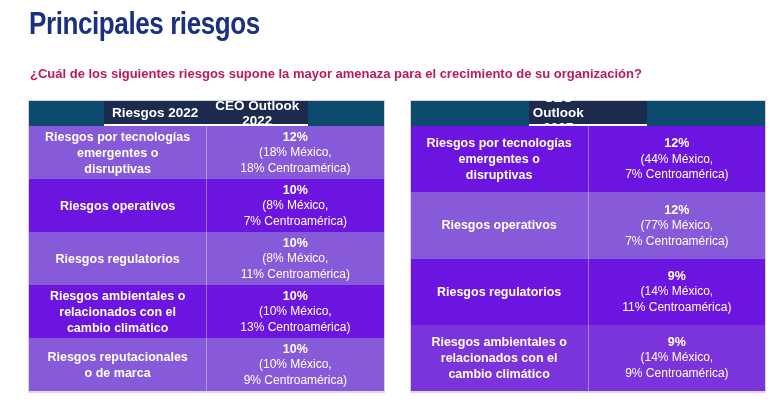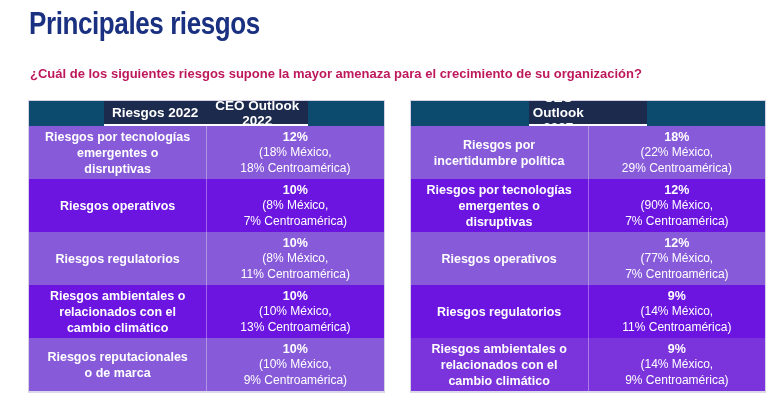--- a/index.html
+++ b/index.html
@@ -131,34 +131,26 @@
 
       </div>
     </div>
 
     <div class="table">
       <div class="thead">
         <div class="th">CEO Outlook 2027</div>
       </div>
       <div class="tbody">
 
-        <div class="row" data-shade="light">
-          <div class="cell risk">Riesgos por incertidumbre política</div>
-          <div class="cell value">
-            <div class="pct">18%</div>
-            <div class="sub">(22% México,</div>
-            <div class="sub">29% Centroamérica)</div>
-          </div>
-        </div>
 
         <div class="row" data-shade="dark">
           <div class="cell risk">Riesgos por tecnologías emergentes o disruptivas</div>
           <div class="cell value">
             <div class="pct">12%</div>
-            <div class="sub">(90% México,</div>
+            <div class="sub">(44% México,</div>
             <div class="sub">7% Centroamérica)</div>
           </div>
         </div>
 
         <div class="row" data-shade="light">
           <div class="cell risk">Riesgos operativos</div>
           <div class="cell value">
             <div class="pct">12%</div>
             <div class="sub">(77% México,</div>
             <div class="sub">7% Centroamérica)</div>

